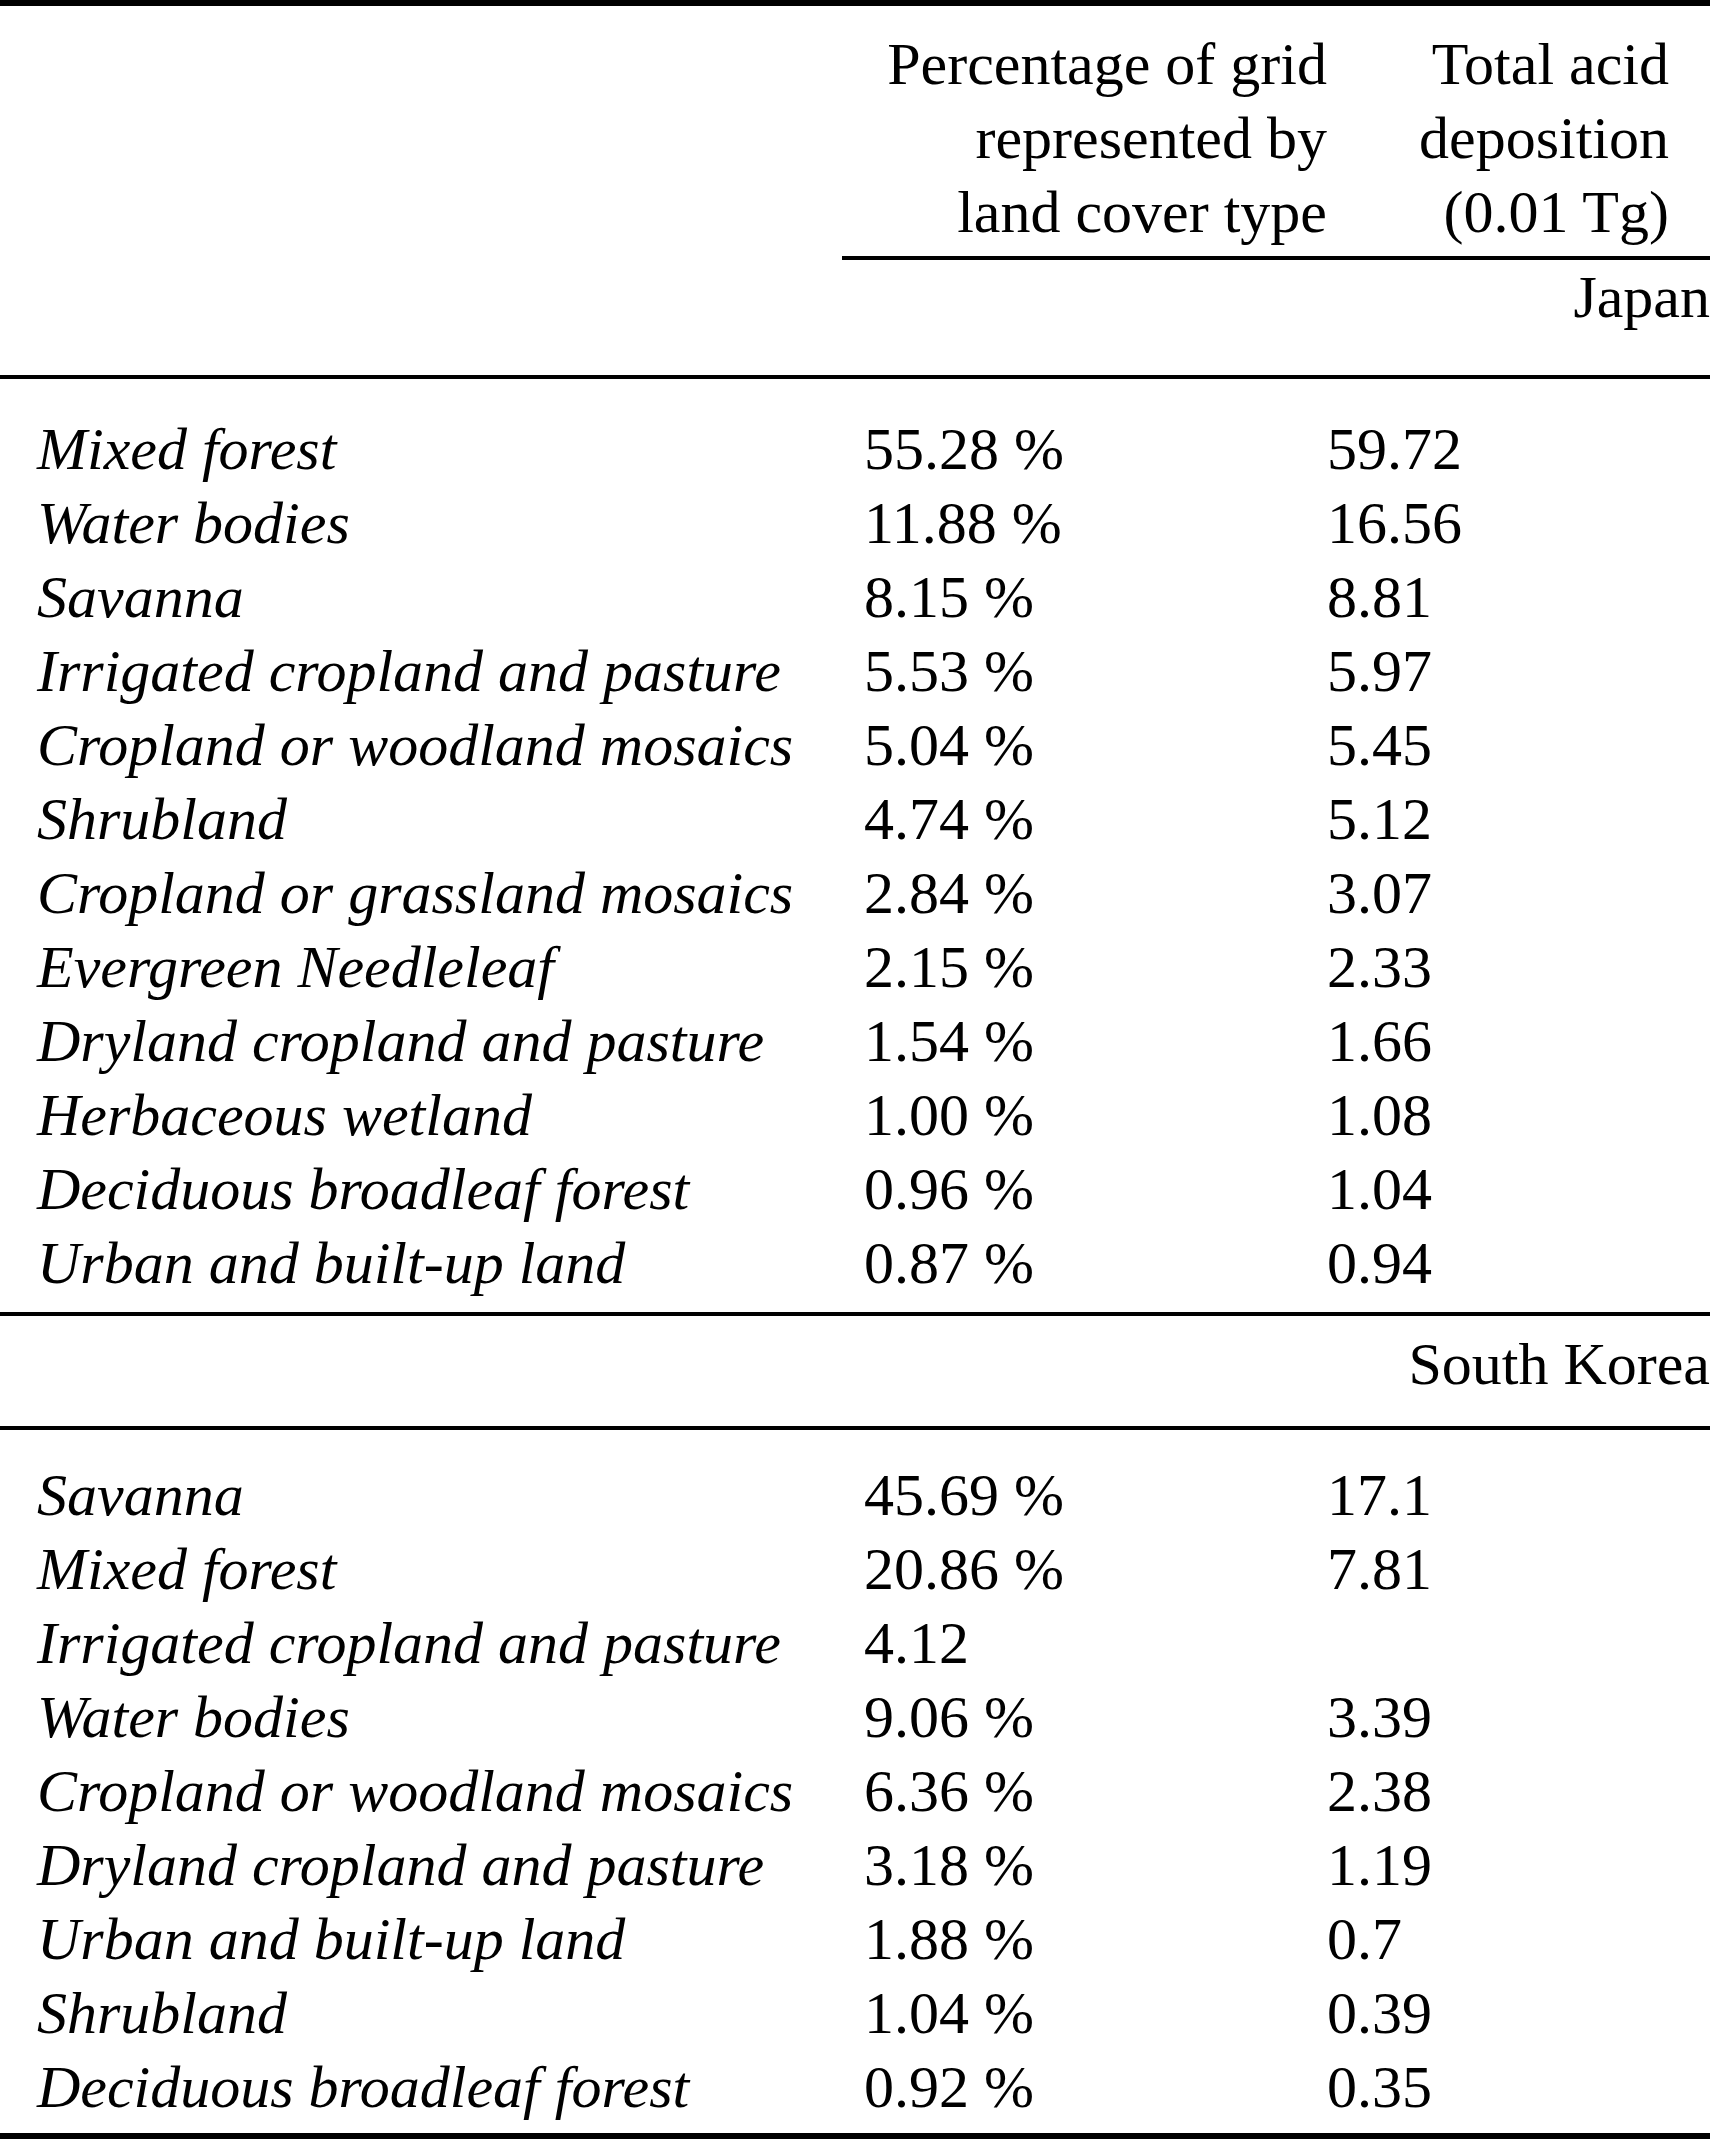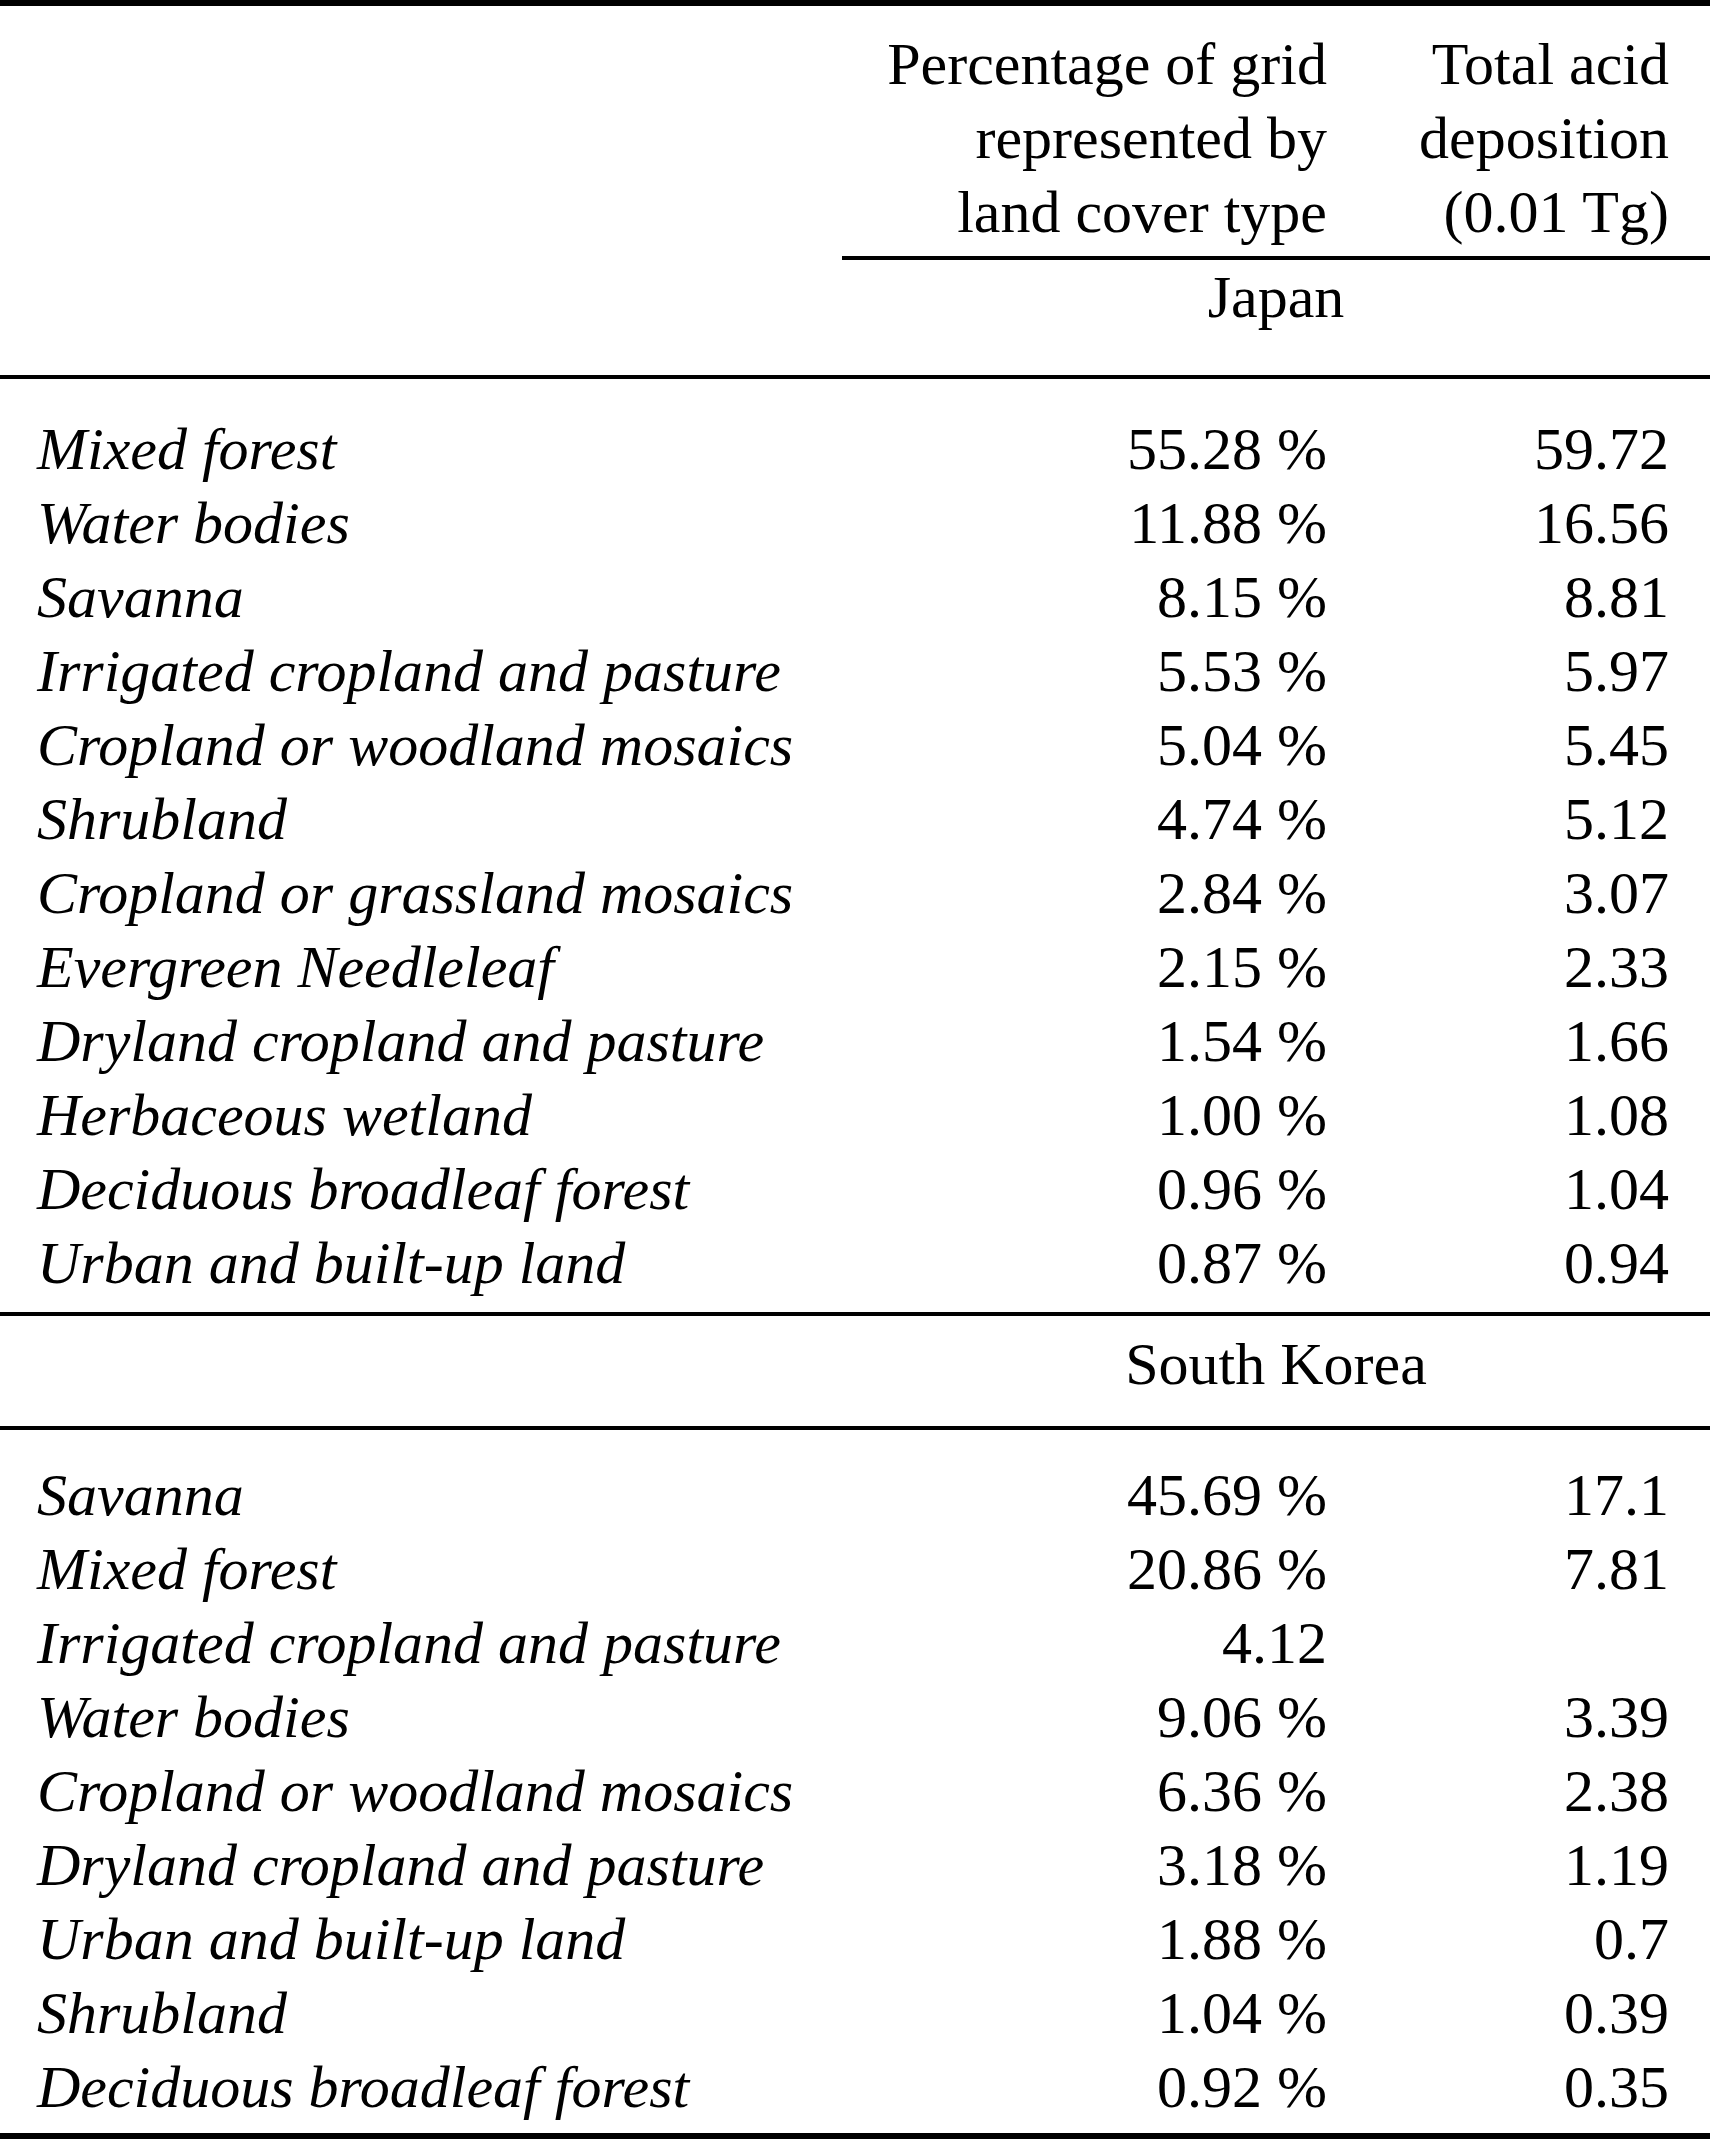--- a/index.html
+++ b/index.html
@@ -23,36 +23,36 @@
   }
   .hdr .h {
     text-align: right;
     line-height: 74px;
     white-space: pre-line;
   }
   .rule.under-hdr { margin-top: 6.6px; }
   .sec-title {
     margin-left: 842px;
     width: 868px;
-    text-align: center;
+    text-align: right;
     line-height: 74px;
     height: 74px;
   }
   .rule.after-japan-title { margin-top: 41px; }
   .rows { margin-top: 33px; }
   .rows.sk { margin-top: 28px; }
   .row {
     display: grid;
     grid-template-columns: 1fr 463px 342px;
     padding: 0 41px 0 37px;
     height: 74px;
     line-height: 74px;
   }
   .row .c1 { text-align: left; white-space: nowrap; font-style: italic; }
-  .row .c2, .row .c3 { text-align: right; white-space: nowrap; }
+  .row .c2, .row .c3 { white-space: nowrap; }
   .rule.before-sk-1 { margin-top: 11.6px; }
   .sec-title.sk { margin-top: 11.6px; }
   .rule.before-sk-2 { margin-top: 25px; }
   .rule.bottom { margin-top: 8.3px; }
 </style>
 </head>
 <body>
 
 <div class="tbl">
 

